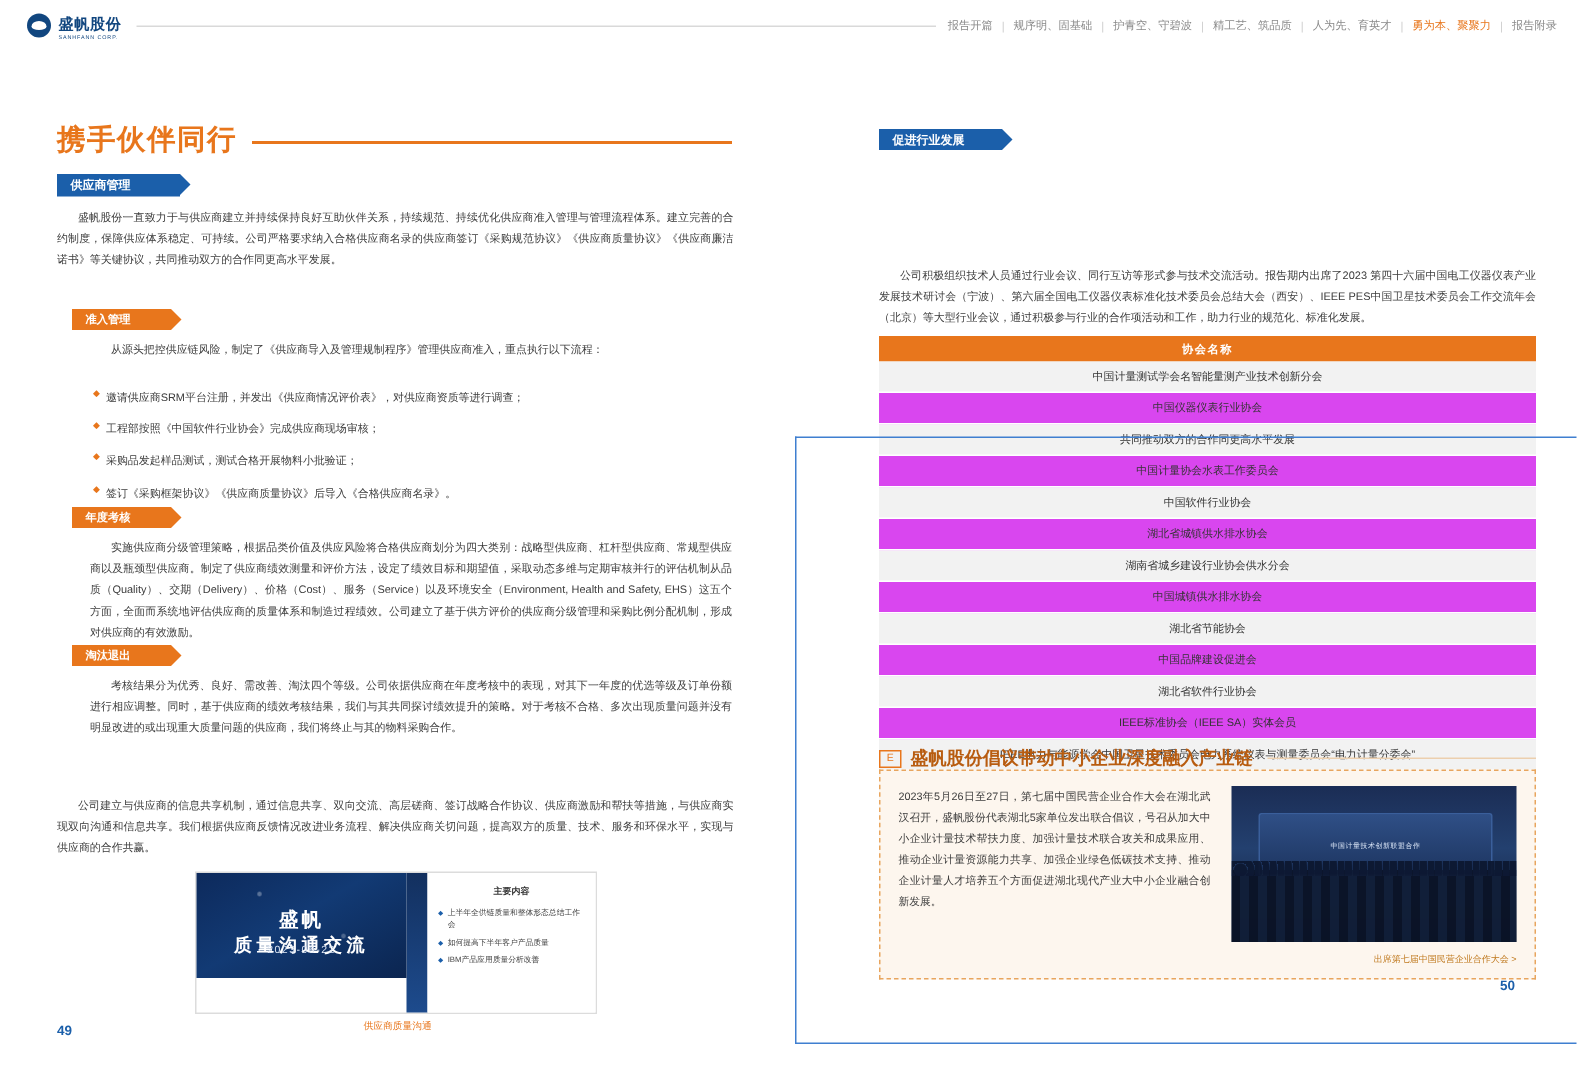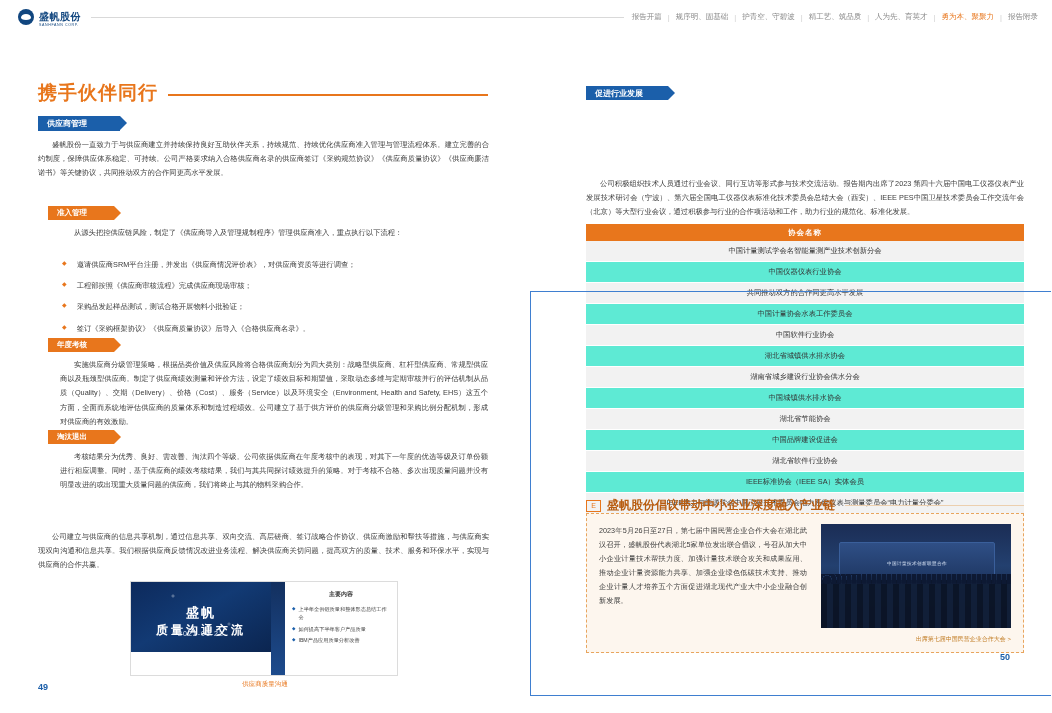--- a/index.html
+++ b/index.html
@@ -81,21 +81,21 @@
     border-left:7px solid #e8761c;
   }
 
   .body-p{
     position:absolute;font-size:7.3px;line-height:1.95;color:#3c3c3c;
     text-align:justify;
   }
   .indent{text-indent:14px;}
 
   .bullet-list{position:absolute;font-size:7.3px;line-height:1.95;color:#3c3c3c;}
-  .bullet-list .bi{display:flex;gap:10px;margin-bottom:7px;}
+  .bullet-list .bi{display:flex;gap:4px;margin-bottom:7px;}
   .bullet-list .bi .dot{color:#e8761c;font-size:6px;line-height:1.9;flex:none;}
   .bullet-list .bi .tx{flex:1;}
 
   
   .imgblock{
     position:absolute;left:130px;top:551px;width:268px;height:95px;
     border:1px solid #dcdcdc;background:#fff;display:flex;box-sizing:border-box;
   }
   .shot-main{
     width:140px;height:70px;
@@ -145,21 +145,21 @@
   }
   table.assoc th{
     background:#e8761c;color:#fff;font-size:7.5px;font-weight:bold;height:15px;
     text-align:center;letter-spacing:1px;
   }
   table.assoc td{
     height:18px;text-align:center;font-size:7.3px;color:#333;
     border-bottom:1px solid #ffffff;
   }
   table.assoc tr.odd td{background:#f2f2f2;}
-  table.assoc tr.even td{background:#5eead4;text-align:center;}
+  table.assoc tr.even td{background:#d946ef;text-align:center;}
 
   
   .callout-title{
     position:absolute;left:586px;top:497px;display:flex;align-items:center;gap:6px;width:438px;
   }
   .callout-badge{
     width:15px;height:12px;border:1px solid #e8761c;color:#e8761c;font-size:7px;
     display:flex;align-items:center;justify-content:center;flex:none;box-sizing:border-box;
   }
   .callout-title .ct{font-size:12px;font-weight:bold;color:#b85c10;white-space:nowrap;}
@@ -246,21 +246,21 @@
 
   <div class="body-p indent" style="left:60px;top:196px;width:428px;">从源头把控供应链风险，制定了《供应商导入及管理规制程序》管理供应商准入，重点执行以下流程：</div>
 
   <div class="bullet-list" style="left:62px;top:228px;width:426px;">
     <div class="bi">
         <span class="dot">◆</span>
         <span class="tx">邀请供应商SRM平台注册，并发出《供应商情况评价表》，对供应商资质等进行调查；</span>
       </div>
     <div class="bi">
         <span class="dot">◆</span>
-        <span class="tx">工程部按照《供应商审核流程》完成供应商现场审核；</span>
+        <span class="tx">工程部按照《中国软件行业协会》完成供应商现场审核；</span>
       </div>
     <div class="bi">
         <span class="dot">◆</span>
         <span class="tx">采购品发起样品测试，测试合格开展物料小批验证；</span>
       </div>
     <div class="bi">
         <span class="dot">◆</span>
         <span class="tx">签订《采购框架协议》《供应商质量协议》后导入《合格供应商名录》。</span>
       </div>
   </div>

